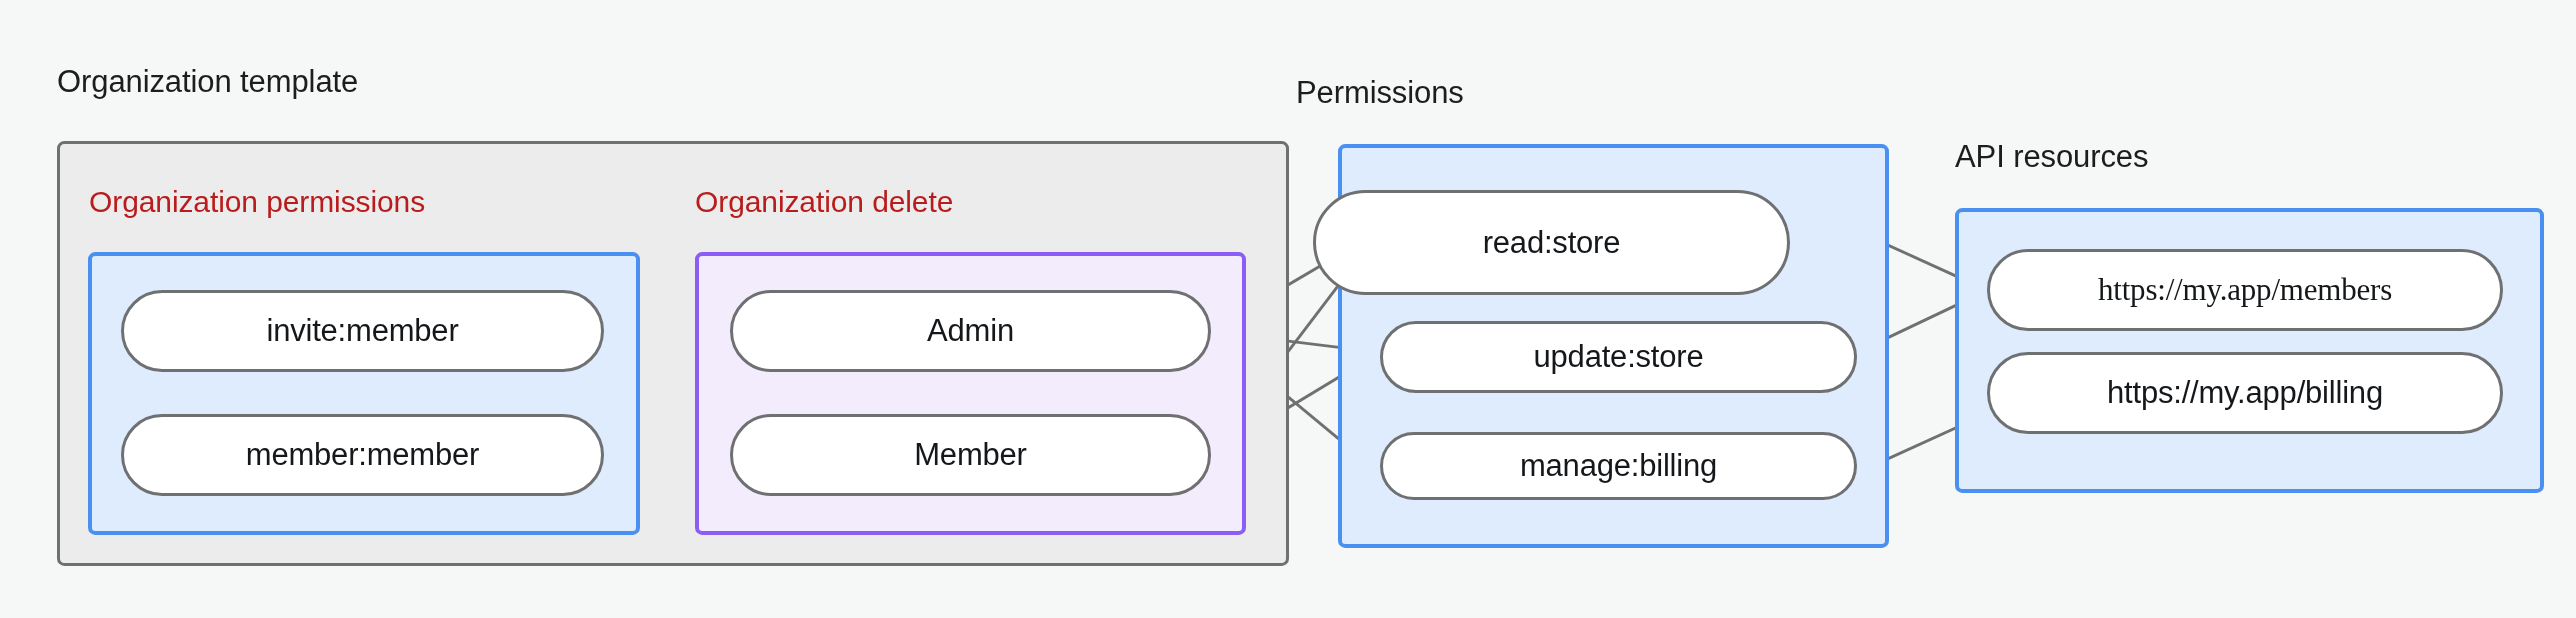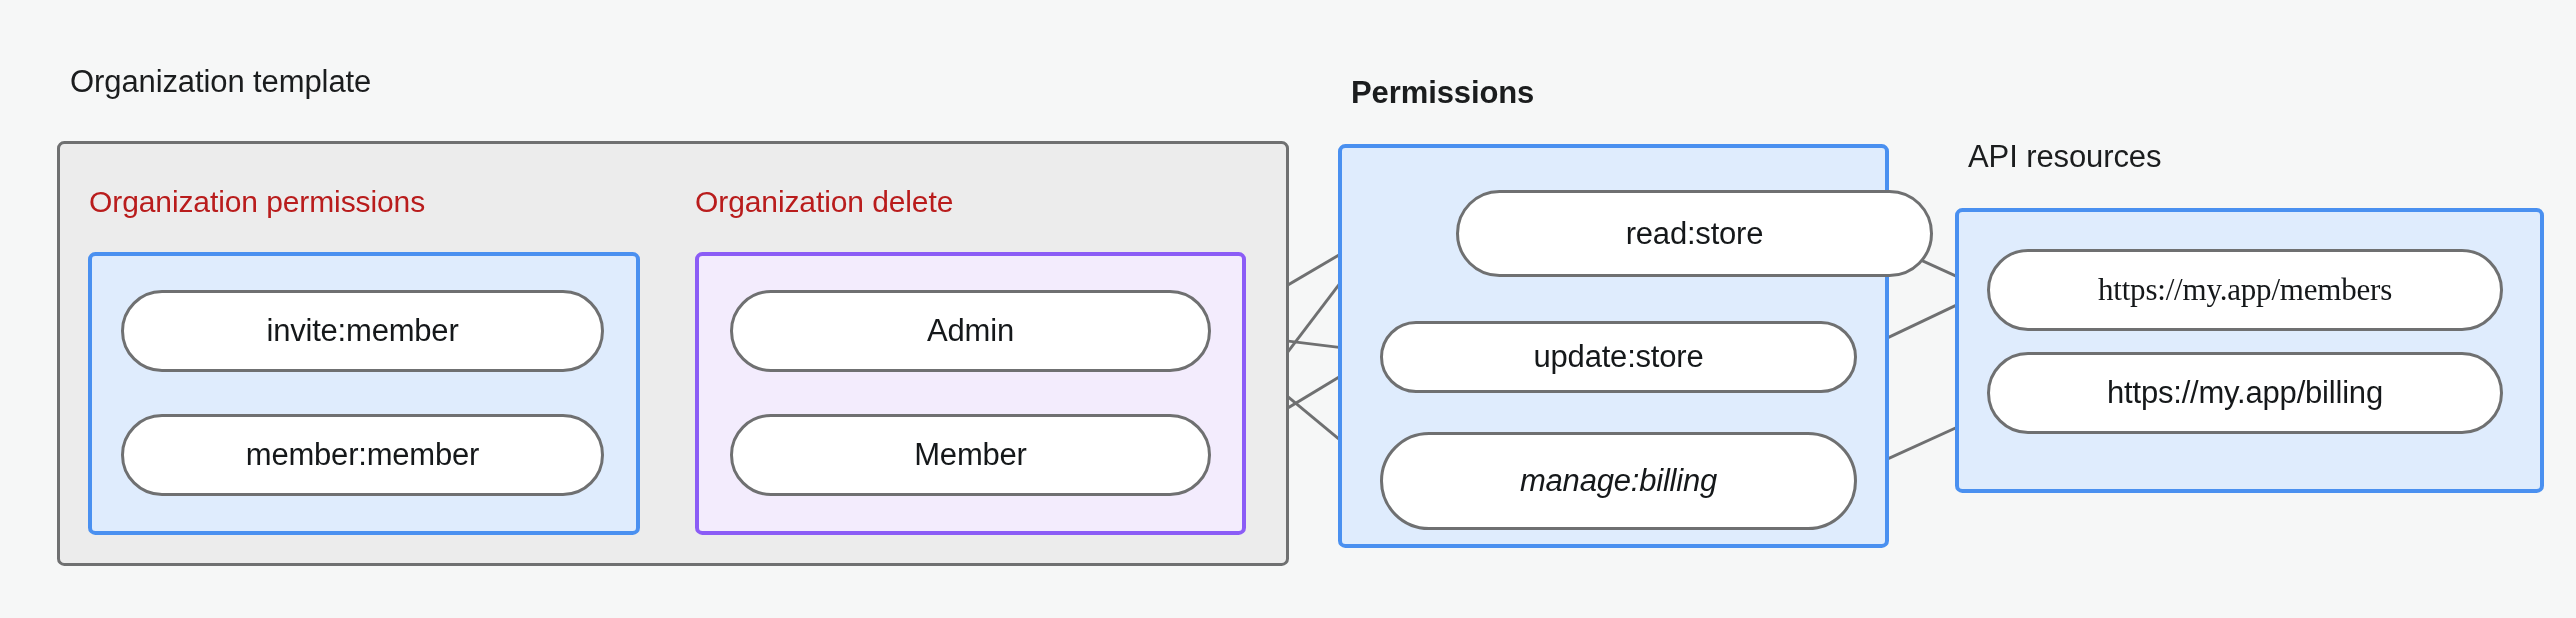--- a/index.html
+++ b/index.html
@@ -21,21 +21,20 @@
     height: 619px;
   }
 
   
   .group-caption {
     position: absolute;
     font-size: 31px;
     color: #1b1d1e;
     white-space: nowrap;
     letter-spacing: -0.1px;
-    margin-left: 13px;
   }
   .sub-caption {
     position: absolute;
     font-size: 30px;
     color: #b91c1c;
     white-space: nowrap;
     letter-spacing: -0.1px;
   }
 
   
@@ -136,27 +135,27 @@
   <div class="box box-blue" style="left:88px; top:252px; width:552px; height:283px;"></div>
 
   <div class="box box-purple" style="left:695px; top:252px; width:551px; height:283px;"></div>
 
   <div class="pill" style="left:121px; top:290px; width:483px; height:82px;">invite:member</div>
   <div class="pill" style="left:121px; top:414px; width:483px; height:82px;">member:member</div>
 
   <div class="pill" style="left:730px; top:414px; width:481px; height:82px;">Member</div>
   <div class="pill" style="left:730px; top:290px; width:481px; height:82px;">Admin</div>
 
-  <div class="group-caption" style="left:1338px; top:75px;font-weight:bold;">Permissions</div>
+  <div class="group-caption" style="left:1296px; top:75px;">Permissions</div>
 
   <div class="box box-blue" style="left:1338px; top:144px; width:551px; height:404px;"></div>
 
-  <div class="pill" style="left:1456px; top:190px; width:477px; height:87px;">read:store</div>
+  <div class="pill" style="left:1313px; top:190px; width:477px; height:105px;">read:store</div>
   <div class="pill" style="left:1380px; top:321px; width:477px; height:72px;">update:store</div>
-  <div class="pill" style="left:1380px; top:432px; width:477px; height:98px;font-style:italic;">manage:billing</div>
+  <div class="pill" style="left:1380px; top:432px; width:477px; height:68px;">manage:billing</div>
 
   <div class="group-caption" style="left:1955px; top:139px;">API resources</div>
 
   <div class="box box-blue" style="left:1955px; top:208px; width:589px; height:285px;"></div>
 
   <div class="pill" style="left:1987px; top:249px; width:516px; height:82px;font-family:Liberation Serif, serif;">https://my.app/members</div>
   <div class="pill" style="left:1987px; top:352px; width:516px; height:82px;text-align:right;">https://my.app/billing</div>
 
 </div>
 

